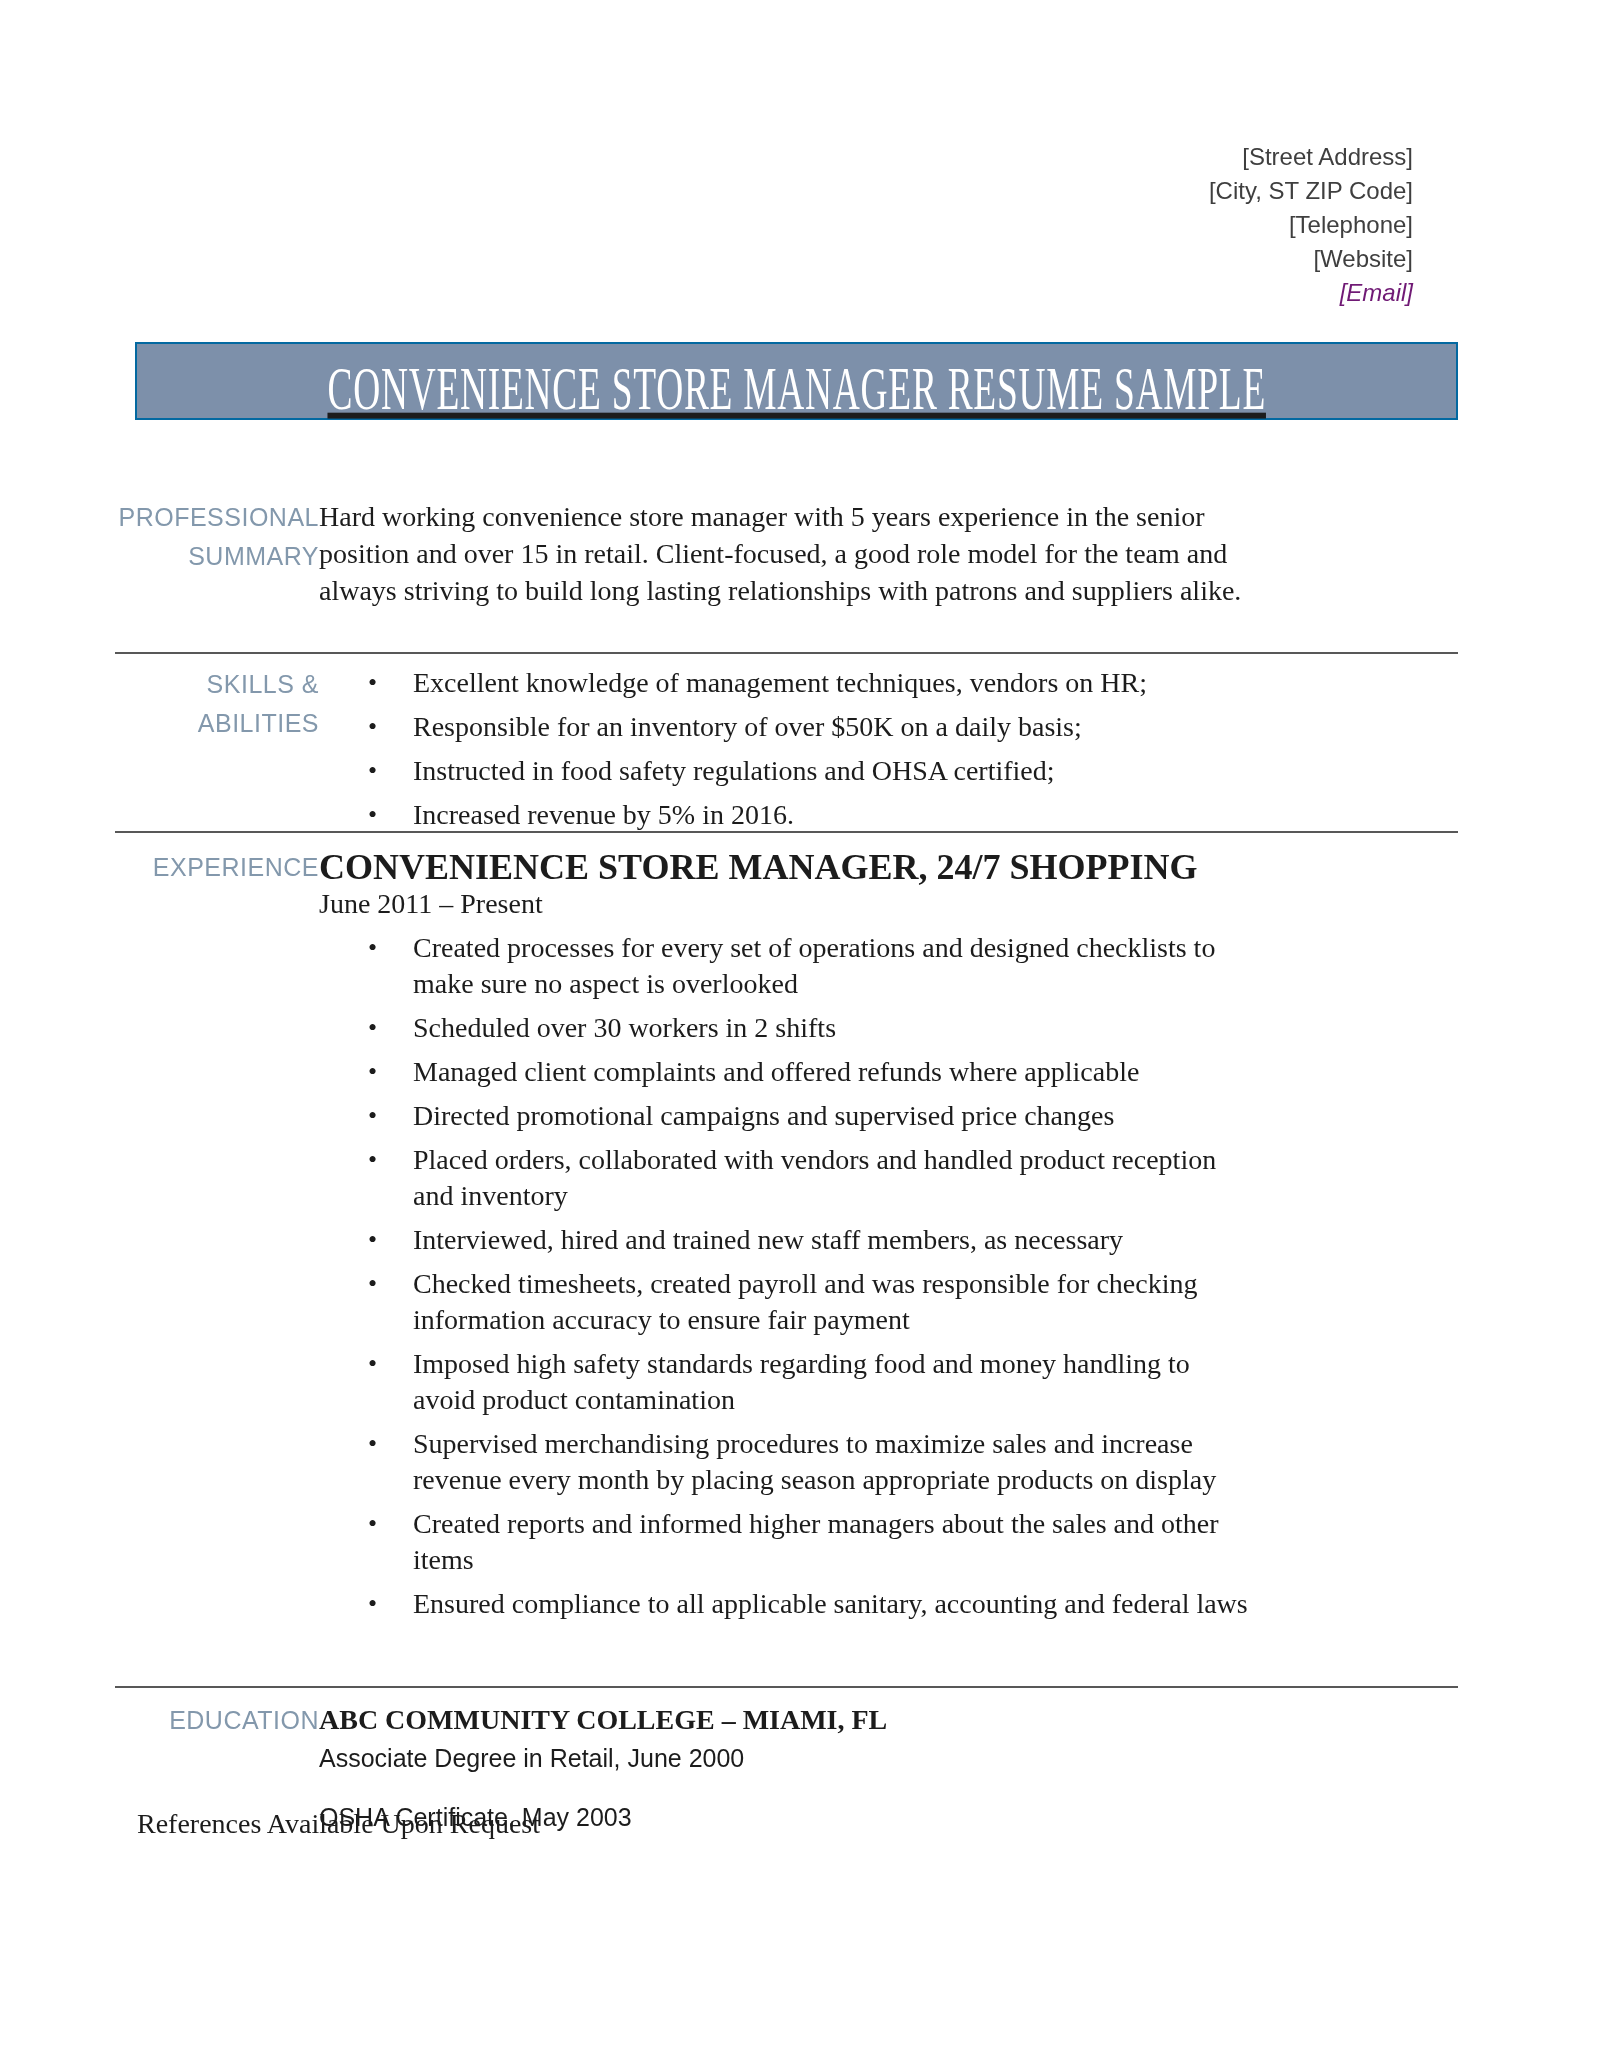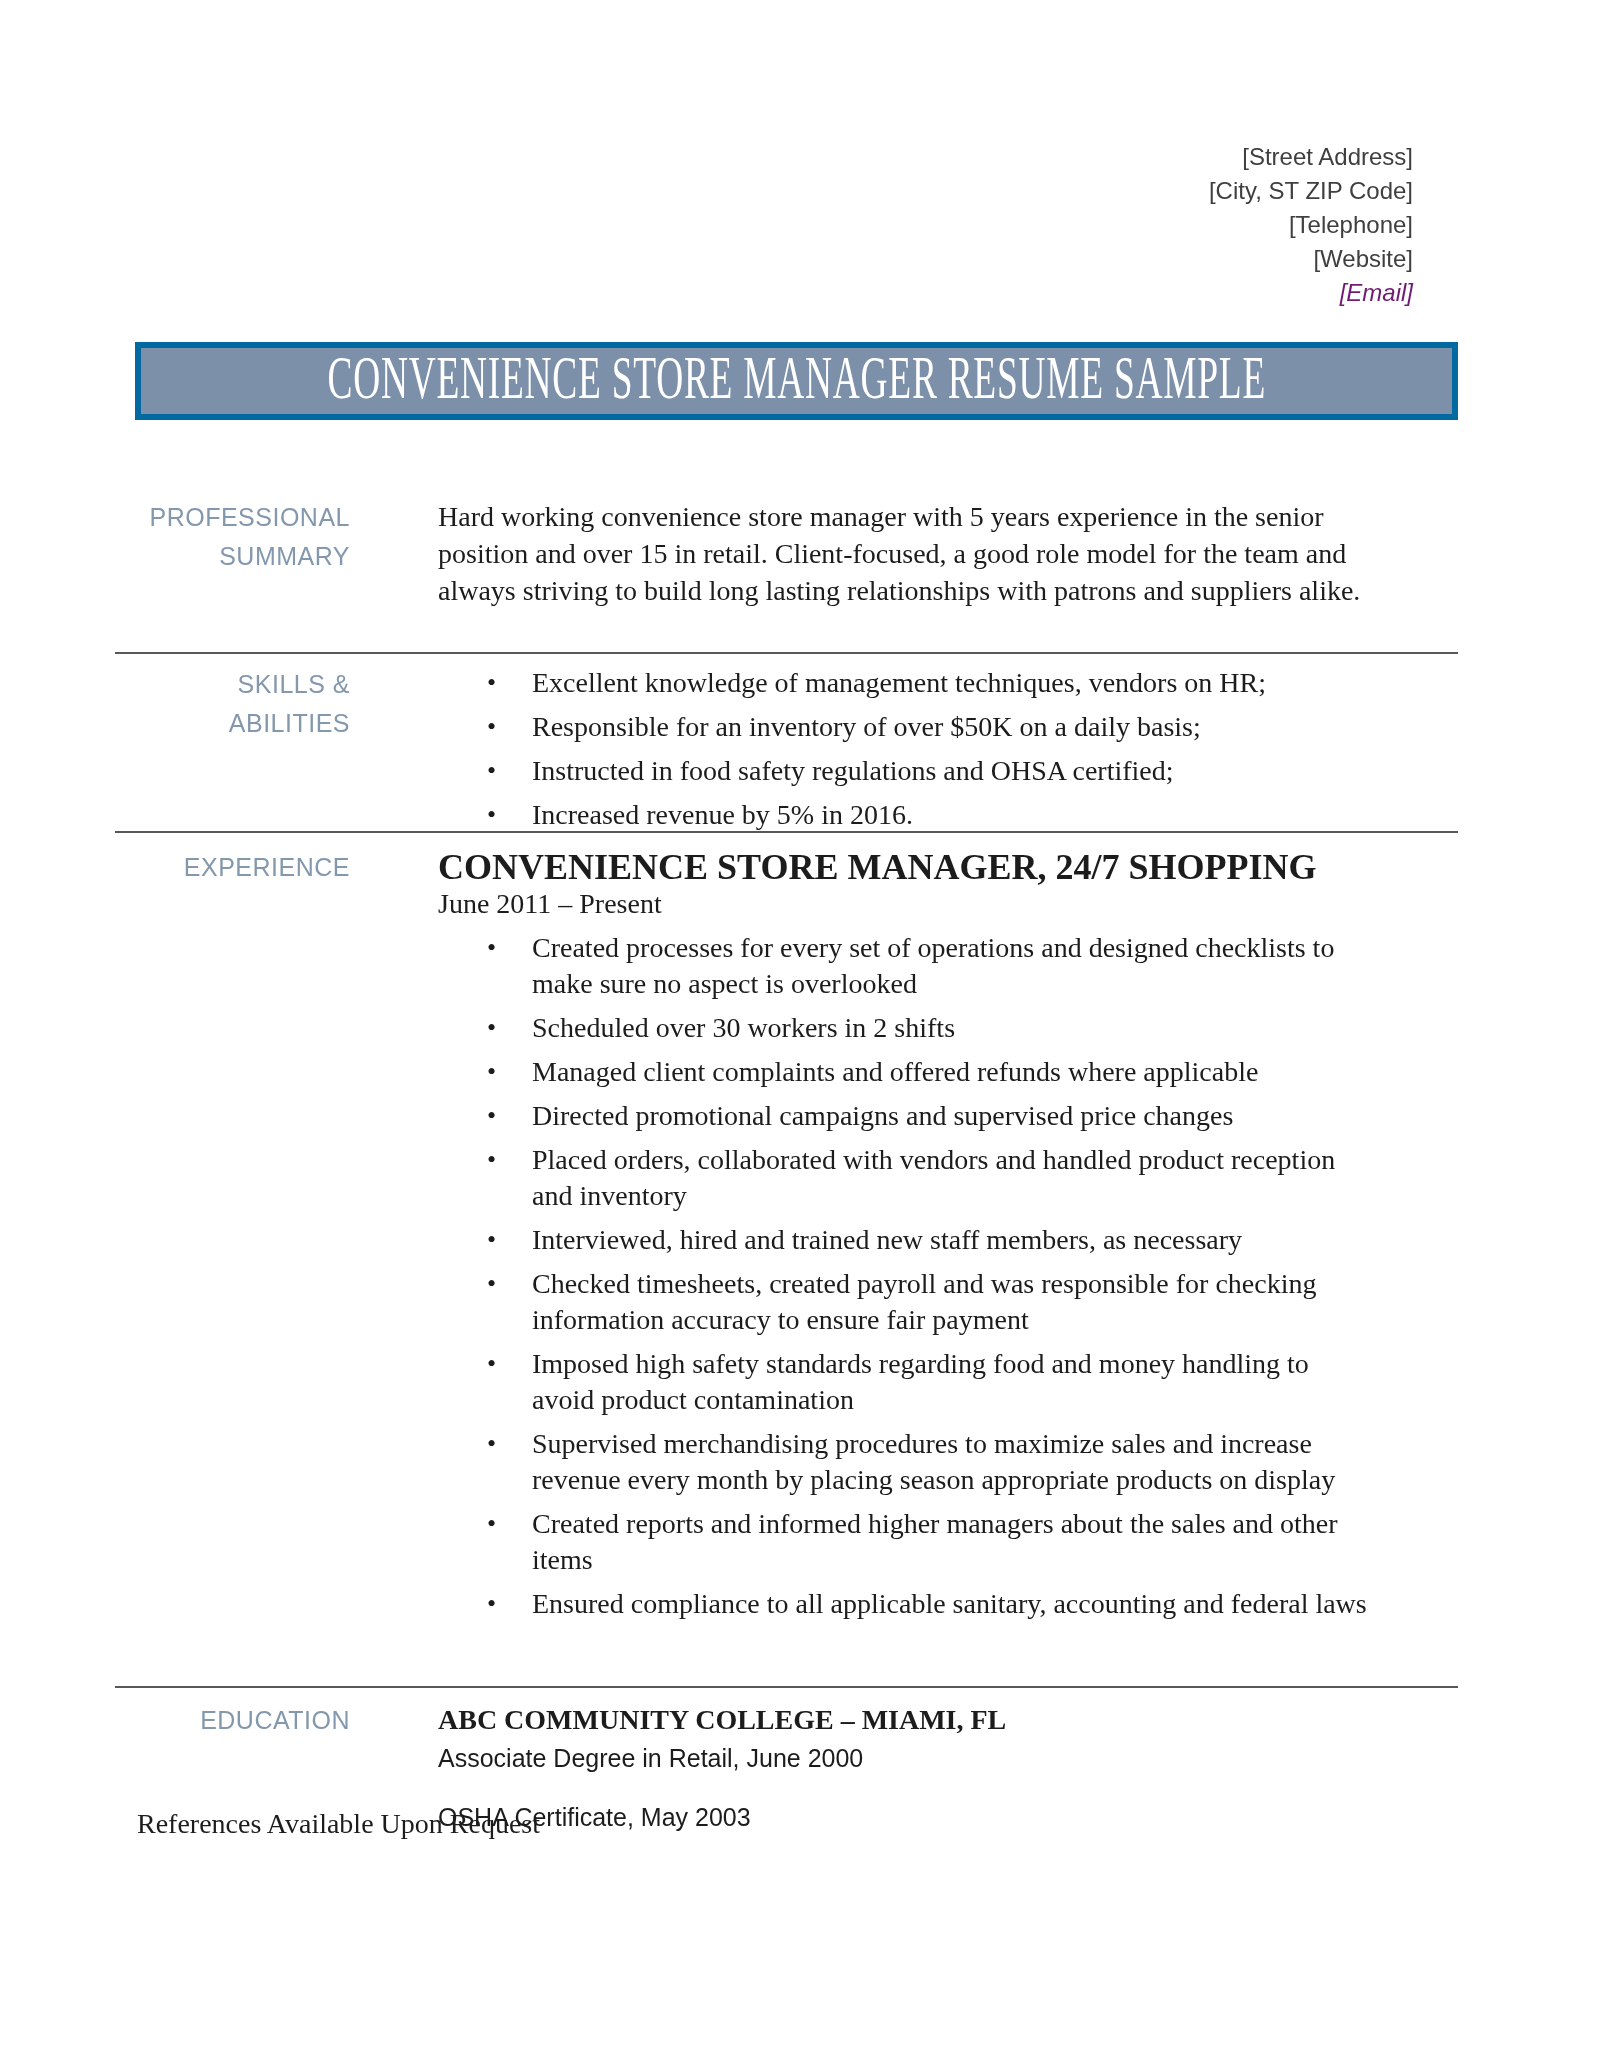--- a/index.html
+++ b/index.html
@@ -8,33 +8,33 @@
 
   .page { position:absolute; inset:0; width:1556px; height:2071px; background:#ffffff; overflow:hidden; }
 
   
   .contact { position:absolute; top:140px; right:143px; text-align:right;
              font-family:"Liberation Sans", sans-serif; font-size:24px; line-height:34px; color:#3f3f3f; }
   .contact-email { color:#701a75; font-style:italic; }
 
   
   .banner { position:absolute; left:135px; top:342px; width:1323px; height:78px;
-            background:#7d90aa; border:6px solid #0369a1;
-            display:flex; align-items:flex-start; justify-content:center; }
+            background:#7d90aa; border:2px solid #0369a1;
+            display:flex; align-items:flex-end; justify-content:center;text-decoration:underline; }
   .banner-title { color:#ffffff; font-family:"Liberation Serif", serif; font-size:52px;
                   letter-spacing:1px; white-space:nowrap;
                   transform:scale(0.72,1.18); transform-origin:center; }
 
   
   .hr { position:absolute; left:115px; width:1343px; height:2px; background:#585858; }
   .hr1 { top:652px; } .hr2 { top:831px; } .hr3 { top:1686px; }
 
   
-  .sec { position:absolute; left:132px; width:1343px;
-         display:grid; grid-template-columns:218px 1fr; column-gap:88px; }
+  .sec { position:absolute; left:101px; width:1343px;
+         display:grid; grid-template-columns:218px 1fr; }
   #sec-summary    { top:498px; }
   #sec-skills     { top:653px; padding-top:12px; }
   #sec-experience { top:832px; padding-top:16px; }
   #sec-education  { top:1687px; padding-top:14px; }
 
   .label { text-align:right; font-family:"Liberation Sans", sans-serif;
            font-size:25px; line-height:39px; color:#8398ac; letter-spacing:0.5px; }
 
   .body-serif { font-size:28px; line-height:37px; color:#1c1c1c; }
   #sec-summary .body-serif { max-width:930px; }

